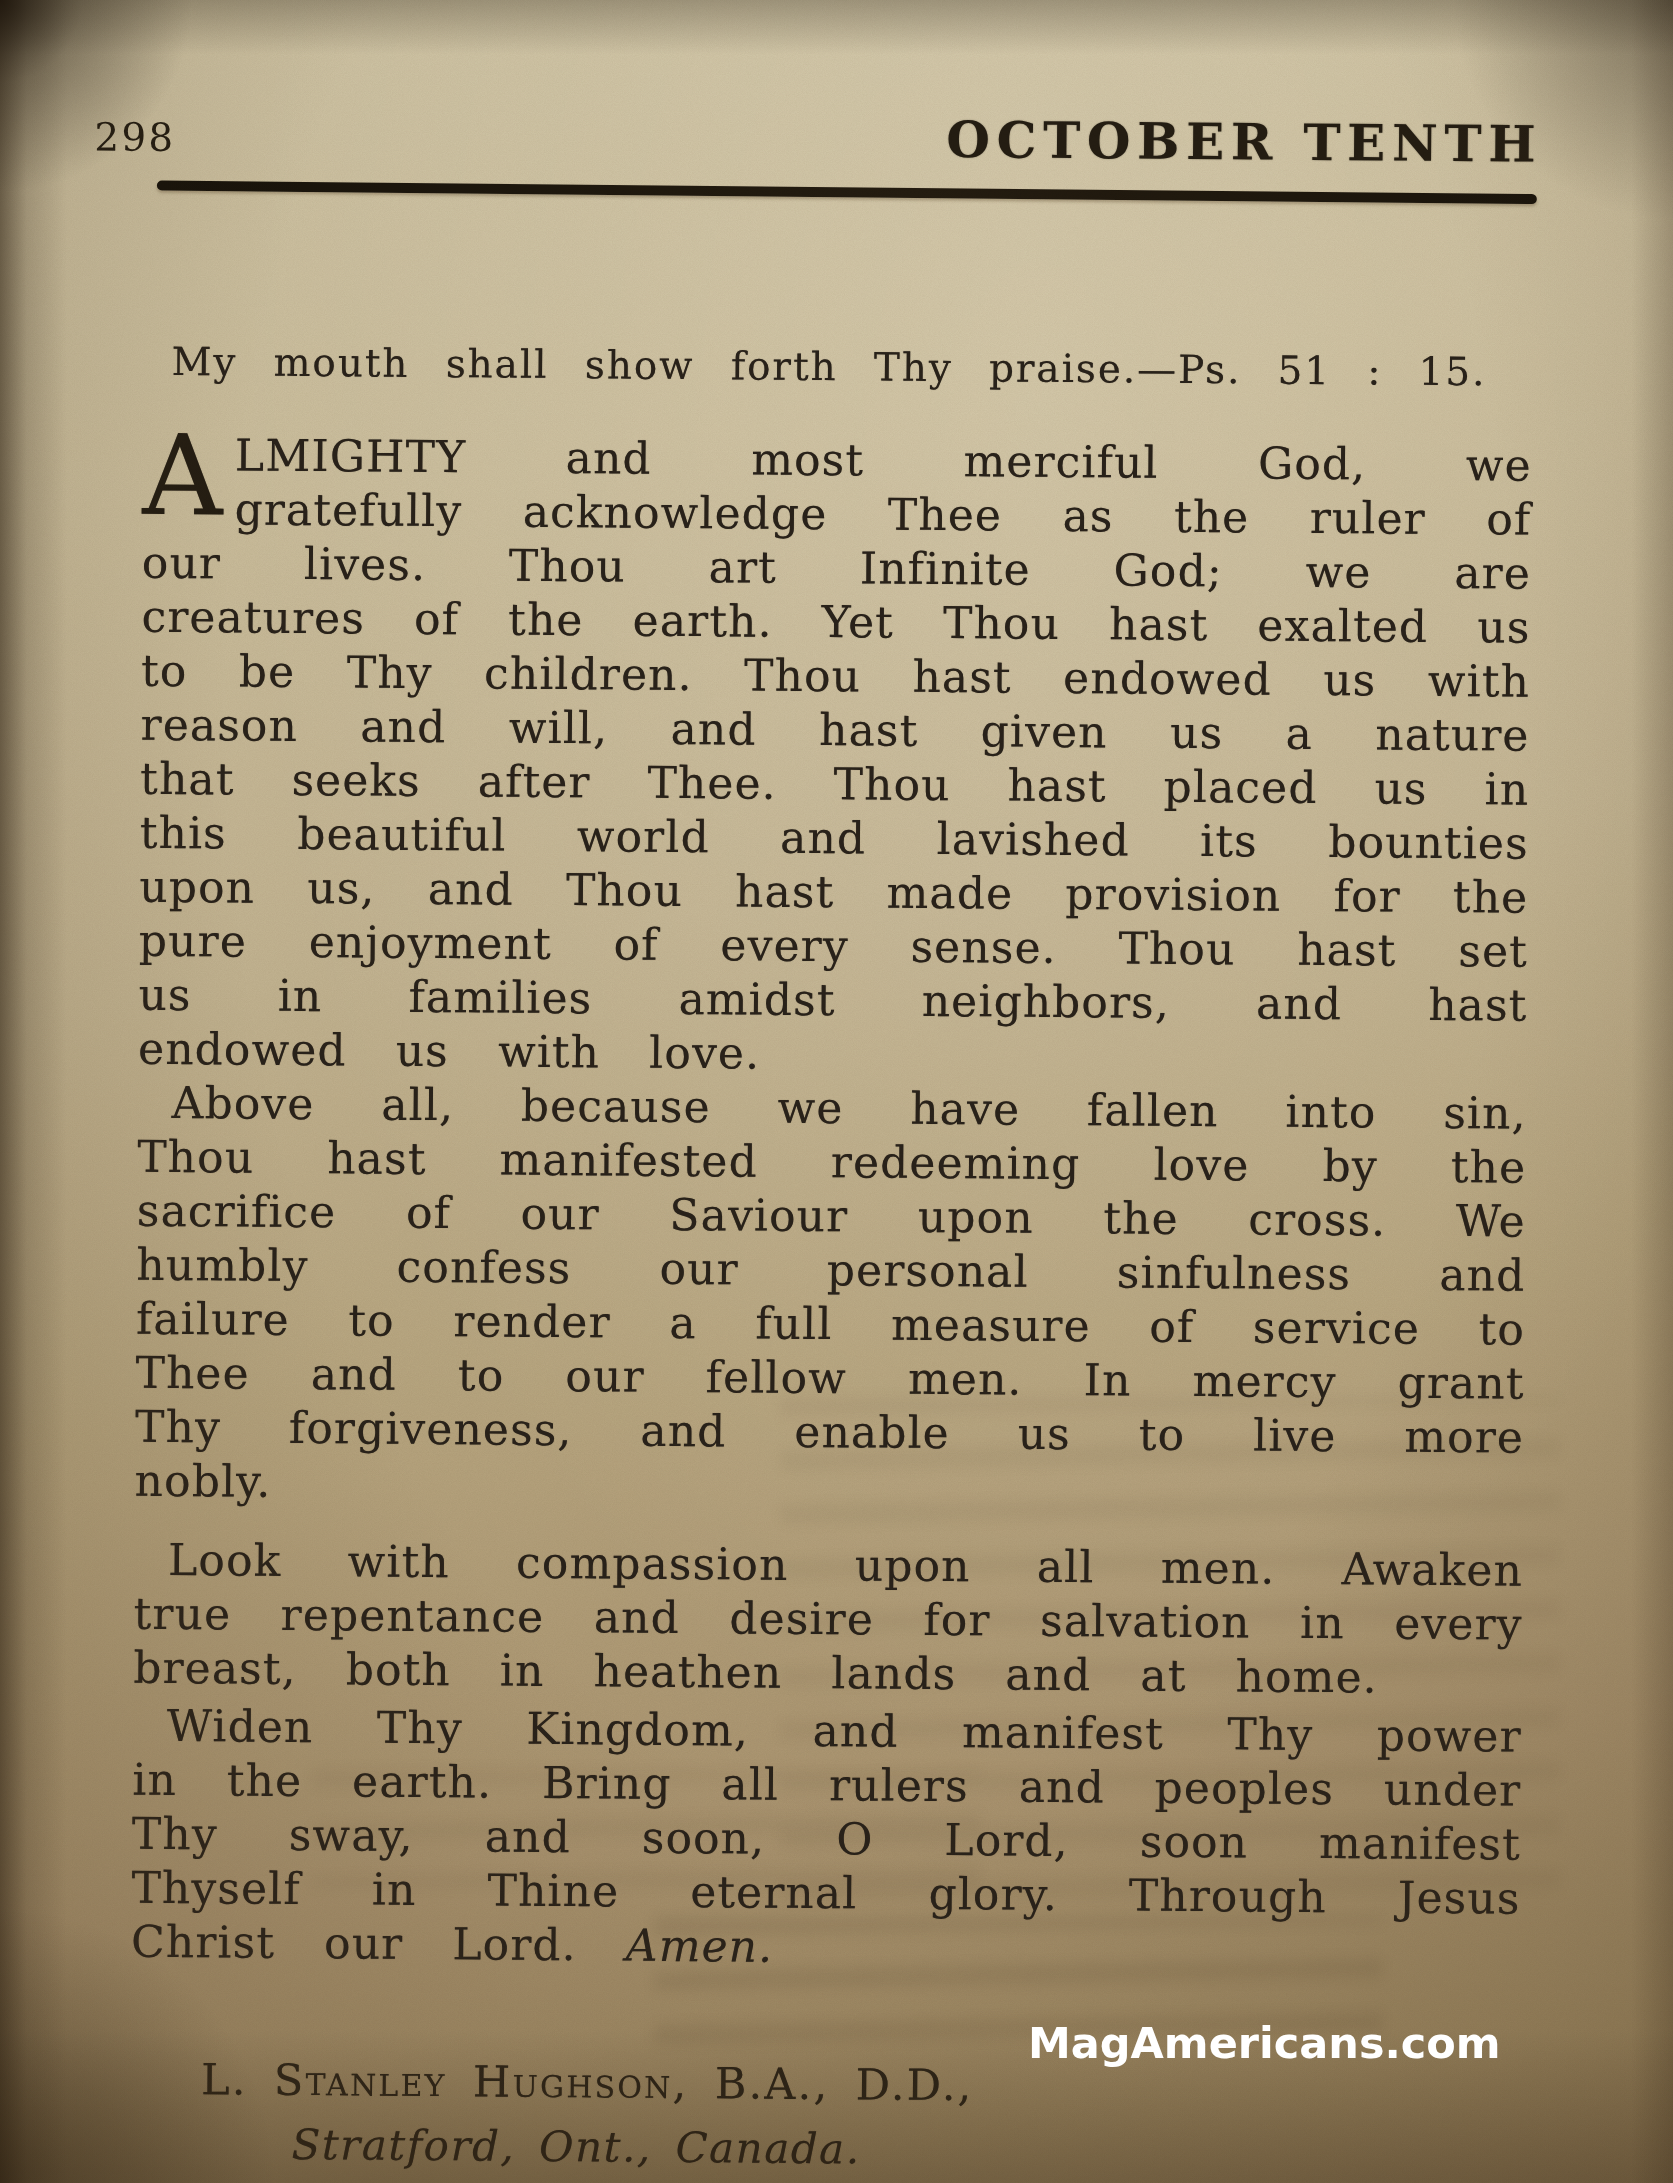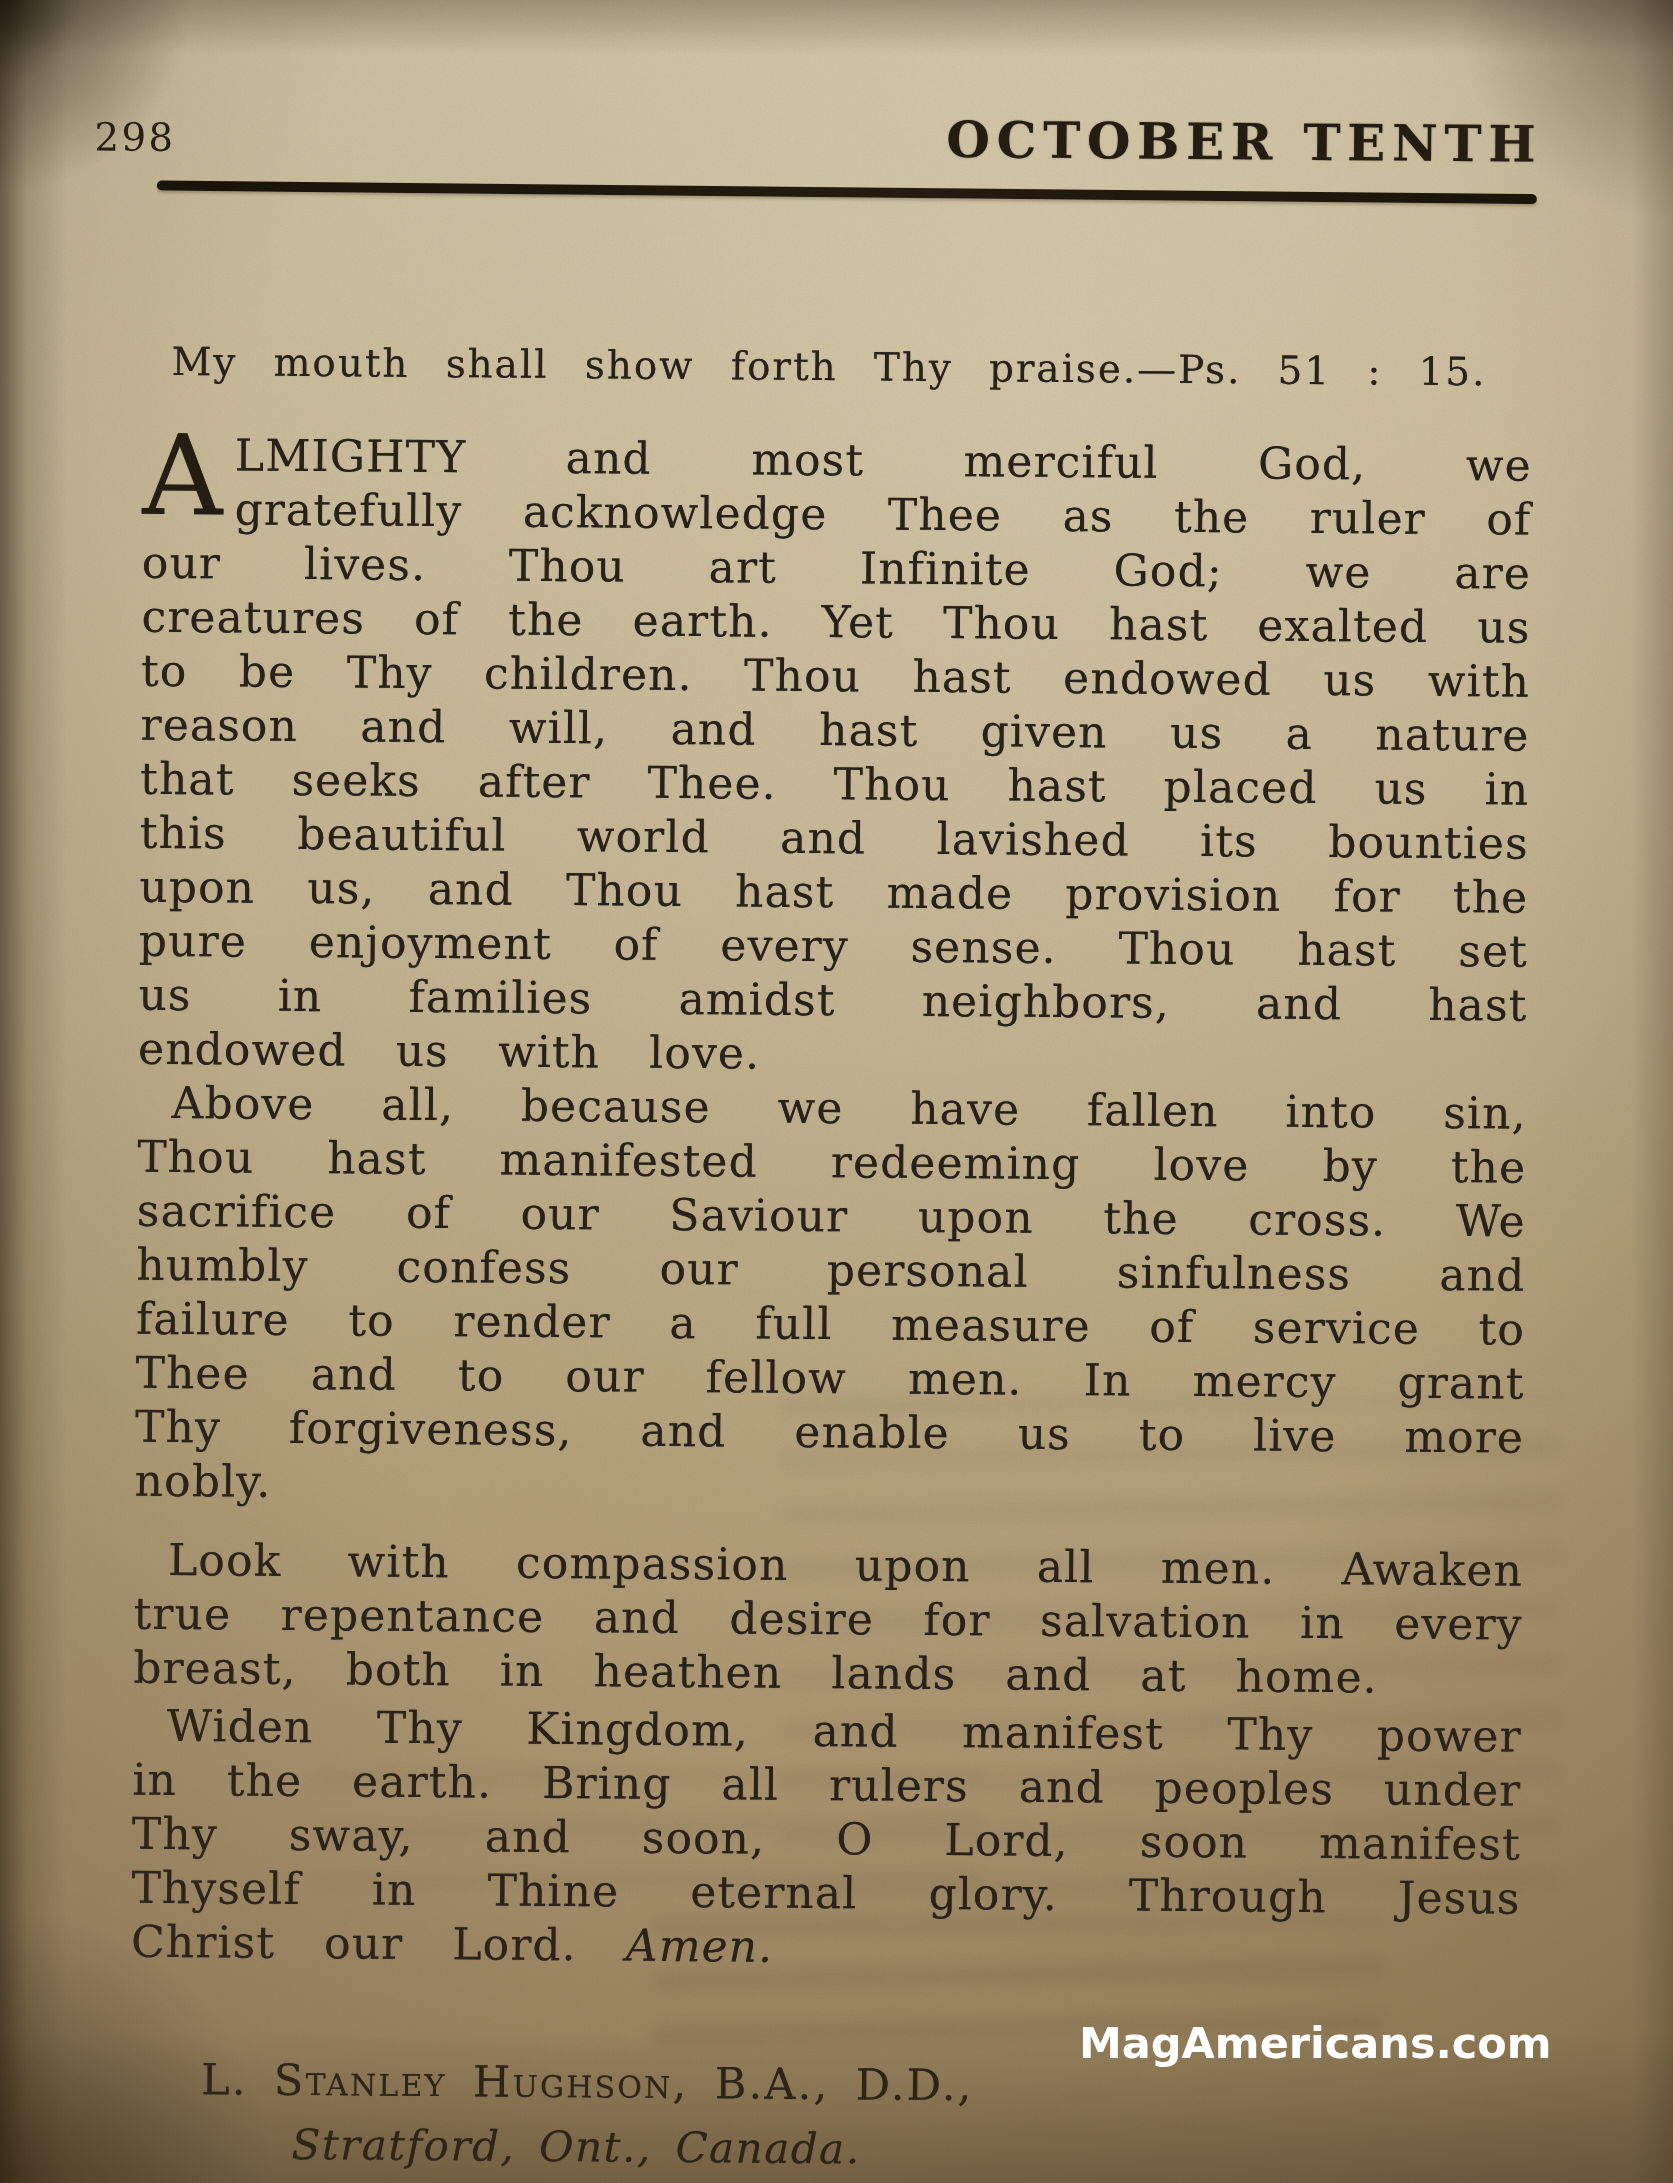--- a/index.html
+++ b/index.html
@@ -71,21 +71,21 @@
     color:#241d12;
   }
   .amen{font-style:italic;}
 
   .attribution{margin:83px 0 0 71px;color:#2b2317;}
   .author{font-variant:small-caps;font-size:43px;letter-spacing:2.2px;word-spacing:10.4px;}
   .place{font-style:italic;font-size:42px;letter-spacing:1.5px;word-spacing:9px;margin:10.4px 0 0 91px;}
 
   .watermark{
     position:absolute;z-index:6;
-    left:1079px;top:2018px;
+    left:1028px;top:2018px;
     font-family:"DejaVu Sans","Liberation Sans",sans-serif;
     font-size:43px;font-weight:700;letter-spacing:0;
     color:#ffffff;
   }
 </style>
 </head>
 <body>
 
 <div class="page">
 

